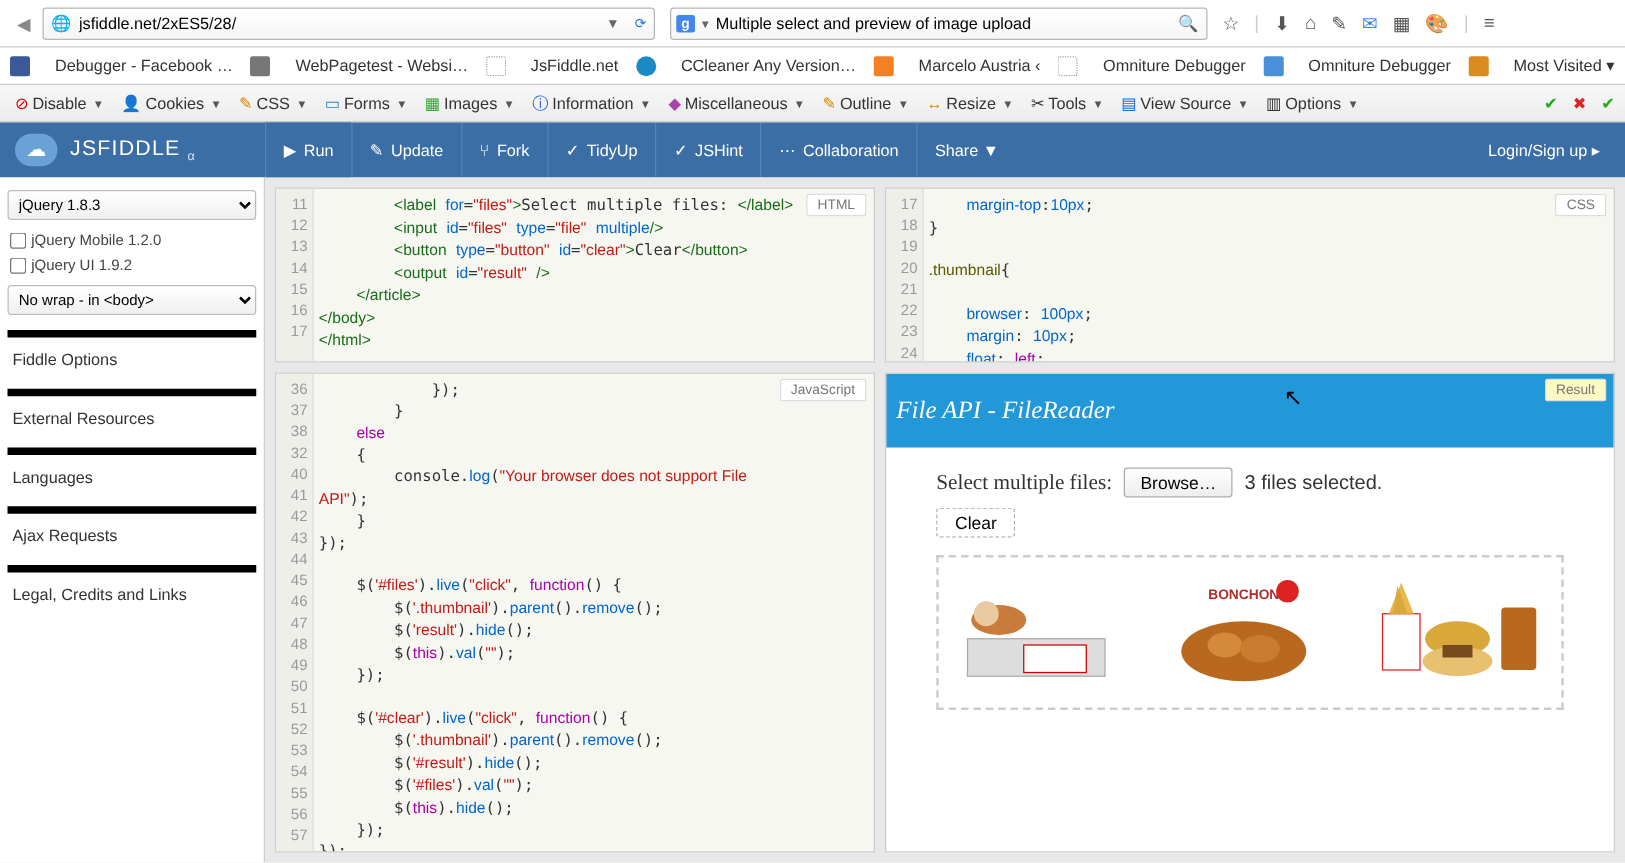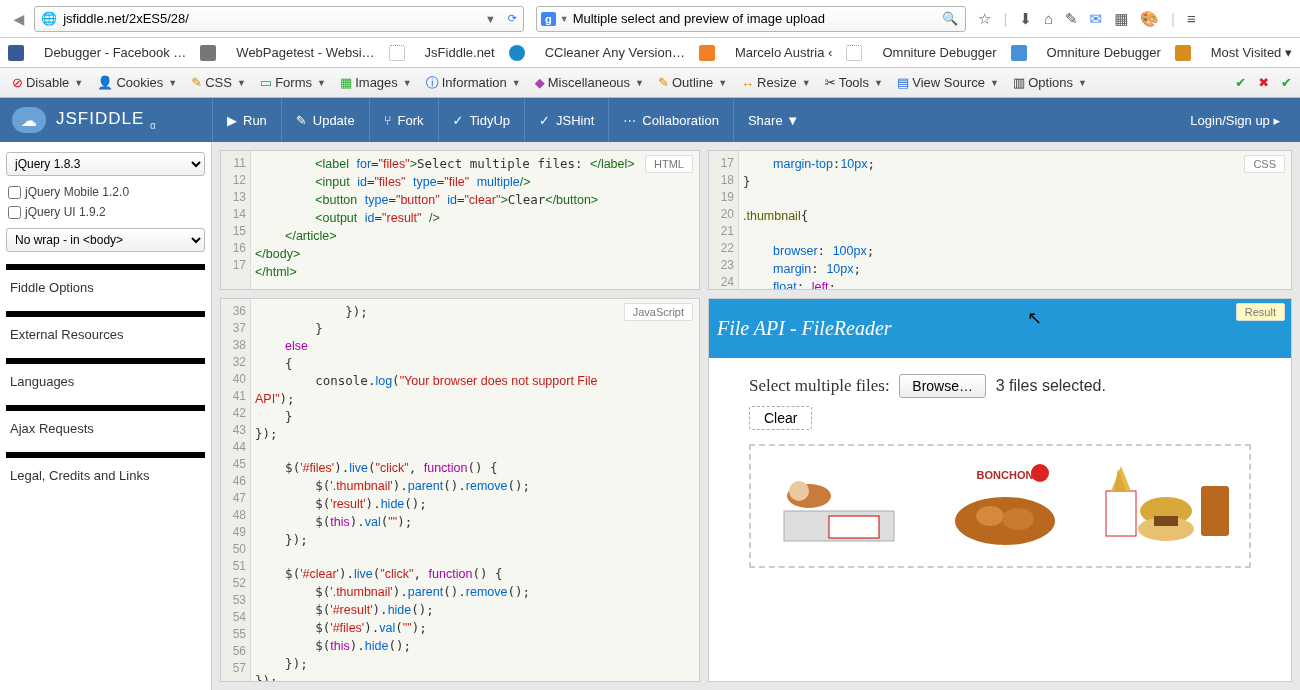--- a/index.html
+++ b/index.html
@@ -50,21 +50,21 @@
 .js-pane{grid-row:2;grid-column:1}
 .css-pane{grid-row:1;grid-column:2}
 .html-pane{grid-row:1;grid-column:1}
 .result-pane{grid-row:2;grid-column:2;background:#fff}
 .result-head{background:#2398d8;color:#fff;font-family:Georgia,serif;font-style:italic;font-size:20px;padding:18px 8px}
 .result-body{padding:16px 40px}
 .result-body .lbl{font-size:17px;font-family:Georgia,serif}
 .browse-btn{border:1px solid #aaa;background:linear-gradient(#fff,#eee);padding:3px 12px;border-radius:3px;margin:0 6px;font-size:14px}
 .clear-btn{border:1px dashed #aaa;background:#fff;padding:3px 14px;border-radius:3px;font-size:14px;margin-top:8px;display:inline-block}
 .thumbs{border:2px dashed #ccc;margin-top:14px;padding:10px;display:flex;gap:20px;justify-content:space-around}
-.thumb{width:140px;height:100px;display:flex;align-items:center;justify-content:flex-end}
+.thumb{width:140px;height:100px;display:flex;align-items:center;justify-content:flex-start}
 .cursor{position:absolute;font-size:18px;color:#000;pointer-events:none}
 </style>
 </head>
 <body>
 
 <div class="browser-bar">
   <span class="nav-btn">◀</span>
   <div class="url-box">
     <span class="globe">🌐</span>
     <input value="jsfiddle.net/2xES5/28/" style="">

